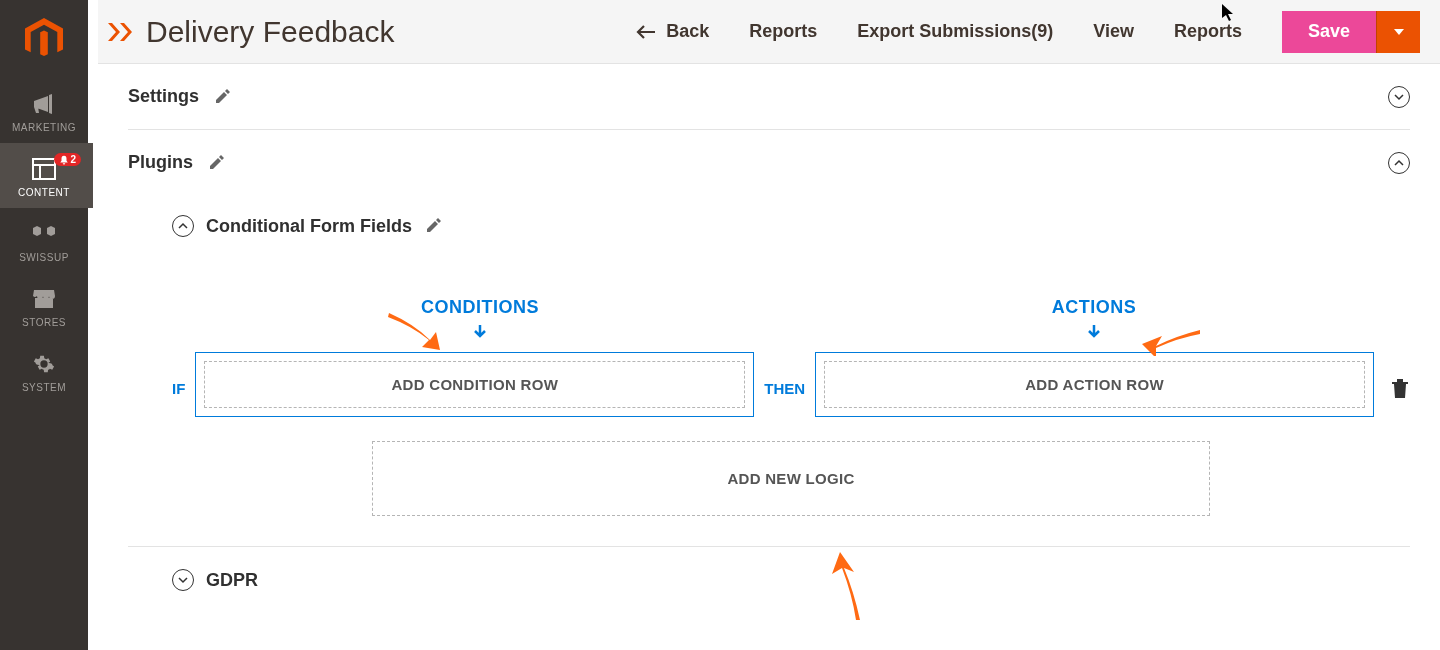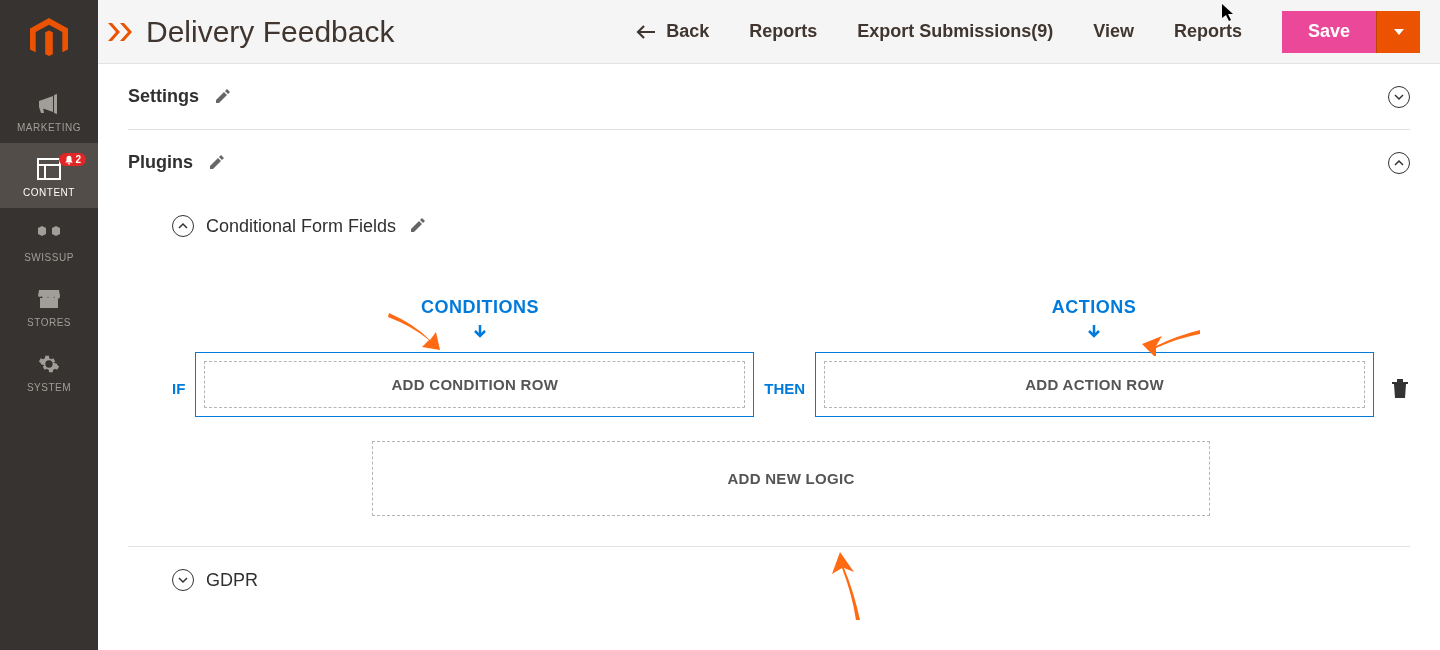--- a/index.html
+++ b/index.html
@@ -1,19 +1,19 @@
 <!DOCTYPE html>
 <html><head>
 <meta charset="utf-8">
 <style>
 * { box-sizing: border-box; margin: 0; padding: 0; }
 body { font-family: -apple-system, BlinkMacSystemFont, "Segoe UI", Helvetica, Arial, sans-serif; background: #fff; color: #333; width: 1440px; height: 650px; overflow: hidden; position: relative; }
 
 
-.sidebar { position: absolute; left: 0; top: 0; width: 98px; height: 650px; background: #373330; display: flex; flex-direction: column; align-items: center; }
+.sidebar { position: absolute; left: 0; top: 0; width: 88px; height: 650px; background: #373330; display: flex; flex-direction: column; align-items: center; }
 .logo-cell { width: 98px; height: 78px; display: flex; align-items: center; justify-content: center; }
 .sidebar-item { width: 98px; padding: 14px 0 10px 0; display: flex; flex-direction: column; align-items: center; gap: 6px; position: relative; cursor: pointer; }
 .sidebar-item.active { background: #524d49; }
 .sidebar-item .icon-wrap { color: #a19d99; font-size: 22px; height: 24px; display: flex; align-items: center; justify-content: center; }
 .sidebar-item .lbl { font-size: 10px; letter-spacing: 0.5px; color: #a19d99; text-transform: uppercase; }
 .sidebar-item.active .icon-wrap, .sidebar-item.active .lbl { color: #fff; }
 .noti-badge { position: absolute; top: 10px; right: 12px; background: #e22626; color: #fff; font-size: 10px; font-weight: 600; border-radius: 9px; padding: 1px 5px; display: flex; align-items: center; gap: 1px; }
 .noti-badge svg { width: 10px; height: 10px; }
 
 
@@ -37,21 +37,21 @@
 .section-row { display: flex; align-items: center; padding: 22px 0; border-bottom: 1px solid #e3e3e3; position: relative; }
 .section-row.no-border { border-bottom: none; }
 .sec-title { font-size: 18px; font-weight: 700; color: #303030; margin-right: 14px; }
 .pencil { width: 18px; height: 18px; display: inline-flex; align-items: center; justify-content: center; cursor: pointer; }
 .chevron-circle { position: absolute; right: 0; width: 22px; height: 22px; border: 1.5px solid #333; border-radius: 50%; display: flex; align-items: center; justify-content: center; cursor: pointer; }
 .chevron-circle svg { width: 10px; height: 10px; }
 
 
 .plugin-body { padding: 20px 0 30px 44px; border-bottom: 1px solid #e3e3e3; }
 .subsection-head { display: flex; align-items: center; gap: 12px; margin-bottom: 60px; }
-.subsection-title { font-size: 18px; font-weight: 400; color: #303030; }
+.subsection-title { font-size: 18px; font-weight: 700; color: #303030; }
 
 .cond-header-row { display: flex; gap: 15px; margin-bottom: 10px; position: relative; }
 .cond-header-col { flex: 1; display: flex; flex-direction: column; align-items: center; gap: 6px; }
 .col-title { color: #007bdb; font-size: 18px; font-weight: 700; letter-spacing: 0.5px; }
 .down-arrow { color: #007bdb; font-size: 16px; font-weight: 700; }
 
 .logic-row { display: flex; align-items: center; gap: 10px; position: relative; }
 .lbl-if { color: #007bdb; font-weight: 700; font-size: 15px; margin-top: 8px; }
 .lbl-then { color: #007bdb; font-weight: 700; font-size: 15px; margin-top: 8px; }
 .box { border: 1px solid #007bdb; padding: 8px; flex: 1; }

